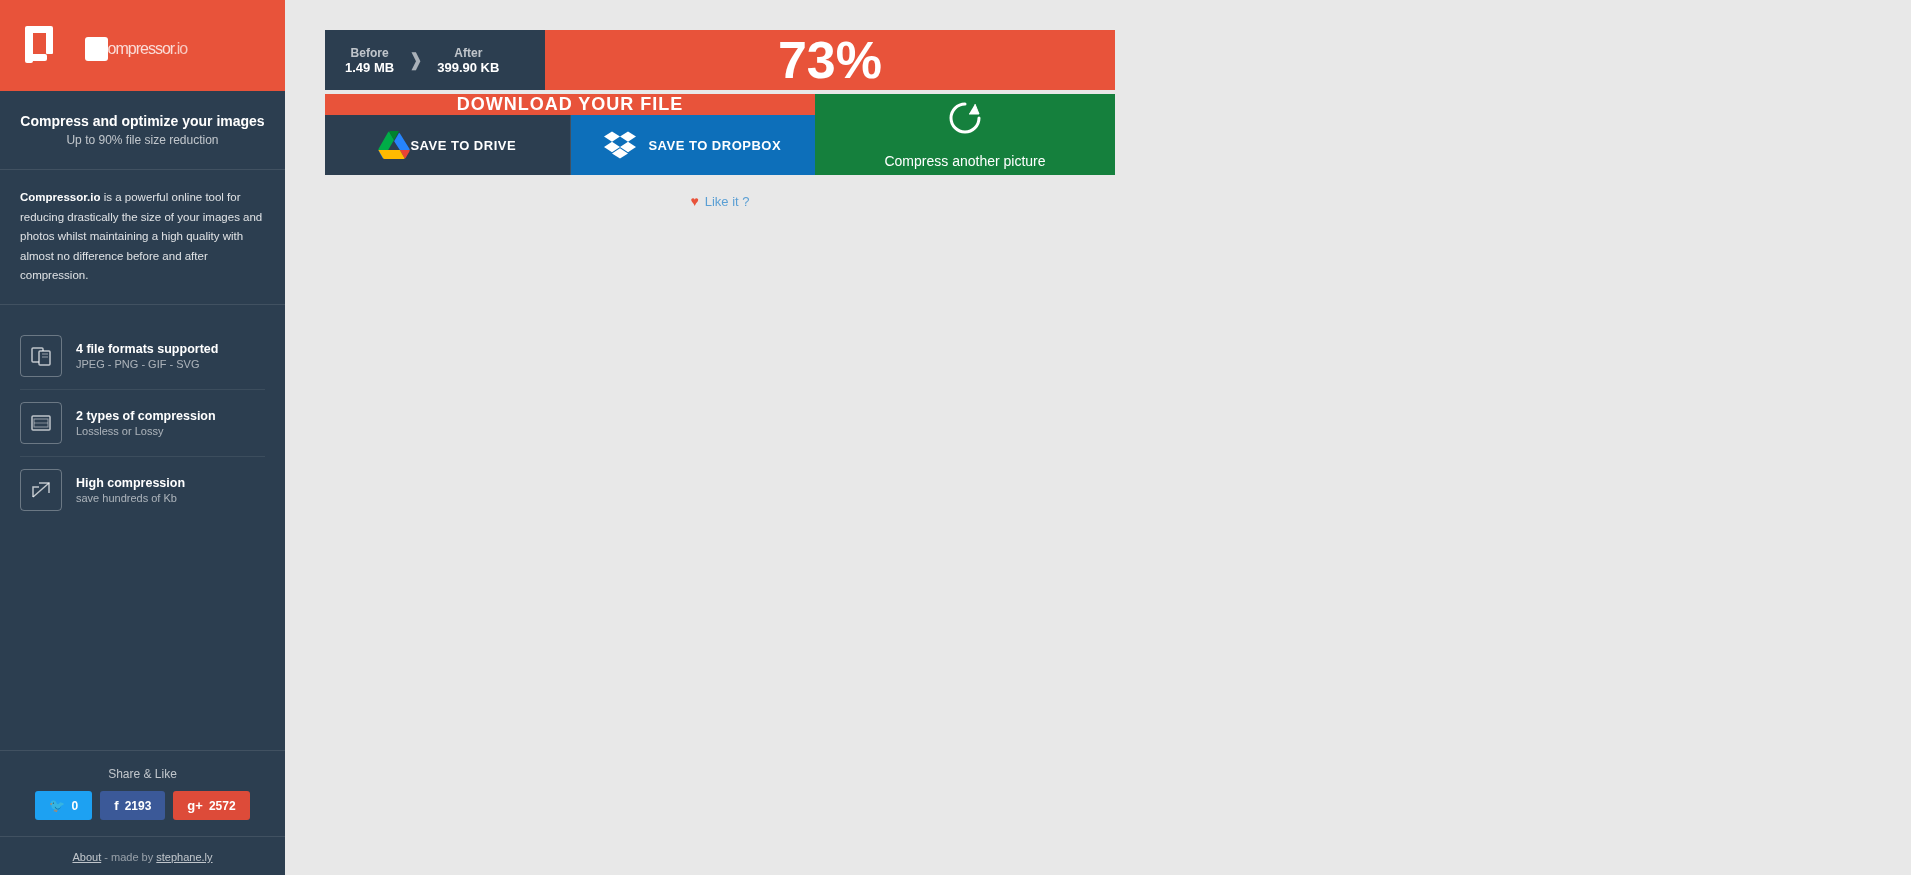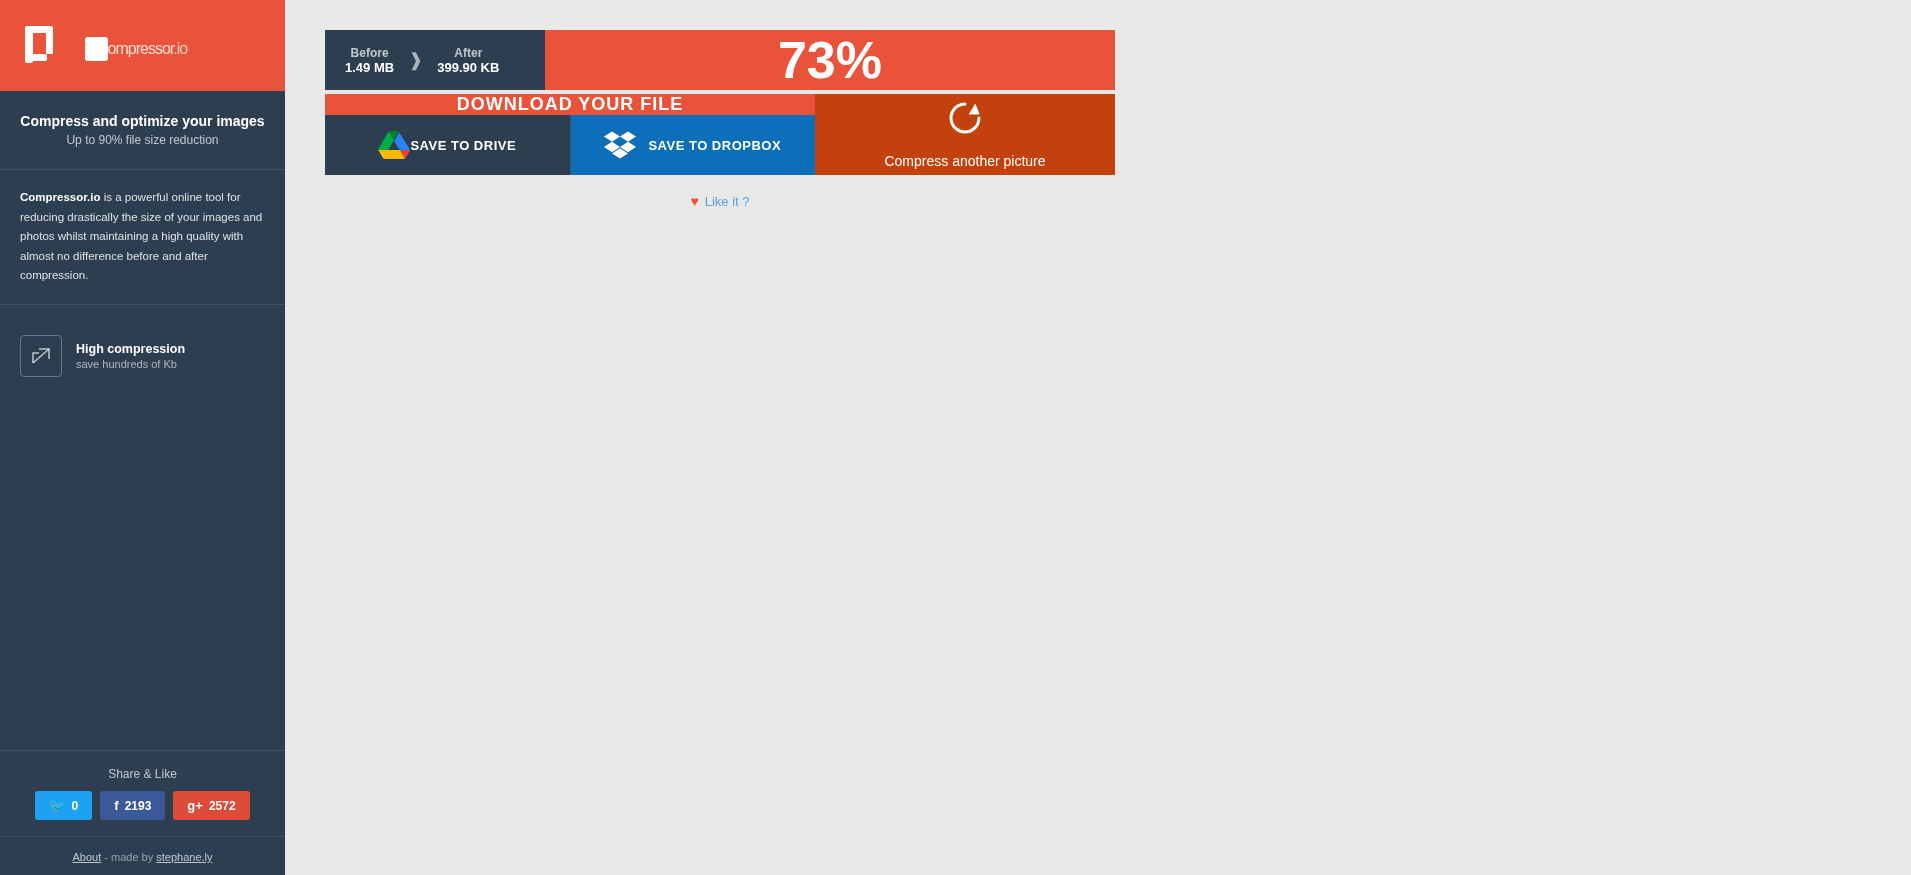--- a/index.html
+++ b/index.html
@@ -291,21 +291,21 @@
     .save-label {
       font-size: 13px;
       font-weight: 700;
       color: white;
       letter-spacing: 0.5px;
       text-transform: uppercase;
     }
 
     .compress-another {
       width: 300px;
-      background: #c2410c;
+      background: #15803d;
       display: flex;
       flex-direction: column;
       align-items: center;
       justify-content: center;
       gap: 10px;
       cursor: pointer;
     }
 
     .compress-another-icon {
       color: white;
@@ -384,21 +384,48 @@
 
   <div class="description-area">
     <p class="description-text">
       <strong>Compressor.io</strong>
       <span> is a powerful online tool for reducing drastically the size of your images and photos whilst maintaining a high quality with almost no difference before and after compression.</span>
     </p>
   </div>
 
   <div class="features-area">
 
-
+    <div class="feature-item">
+      <div class="feature-icon-box">
+        <svg width="22" height="22" viewBox="0 0 22 22">
+          <rect x="2" y="3" width="11" height="14" fill="none" stroke="rgba(255,255,255,0.7)" stroke-width="1.5" rx="1"></rect>
+          <rect x="9" y="6" width="11" height="14" fill="#2c3e50" stroke="rgba(255,255,255,0.7)" stroke-width="1.5" rx="1"></rect>
+          <line x1="12" y1="9" x2="18" y2="9" stroke="rgba(255,255,255,0.5)" stroke-width="1"></line>
+          <line x1="12" y1="12" x2="18" y2="12" stroke="rgba(255,255,255,0.5)" stroke-width="1"></line>
+        </svg>
+      </div>
+      <div>
+        <div class="feature-text-main">4 file formats supported</div>
+        <div class="feature-text-sub">JPEG - PNG - GIF - SVG</div>
+      </div>
+    </div>
+
+    <div class="feature-item">
+      <div class="feature-icon-box">
+        <svg width="22" height="22" viewBox="0 0 22 22">
+          <rect x="2" y="4" width="18" height="14" fill="none" stroke="rgba(255,255,255,0.7)" stroke-width="1.5" rx="1"></rect>
+          <rect x="4" y="7" width="14" height="8" fill="none" stroke="rgba(255,255,255,0.5)" stroke-width="1"></rect>
+          <line x1="4" y1="11" x2="18" y2="11" stroke="rgba(255,255,255,0.4)" stroke-width="1"></line>
+        </svg>
+      </div>
+      <div>
+        <div class="feature-text-main">2 types of compression</div>
+        <div class="feature-text-sub">Lossless or Lossy</div>
+      </div>
+    </div>
 
     <div class="feature-item">
       <div class="feature-icon-box">
         <svg width="22" height="22" viewBox="0 0 22 22">
           <polyline points="3,18 3,8 9,8" fill="none" stroke="rgba(255,255,255,0.7)" stroke-width="1.5"></polyline>
           <polyline points="9,4 19,4 19,14" fill="none" stroke="rgba(255,255,255,0.7)" stroke-width="1.5"></polyline>
           <line x1="3" y1="18" x2="19" y2="4" stroke="rgba(255,255,255,0.7)" stroke-width="1.5"></line>
         </svg>
       </div>
       <div>

